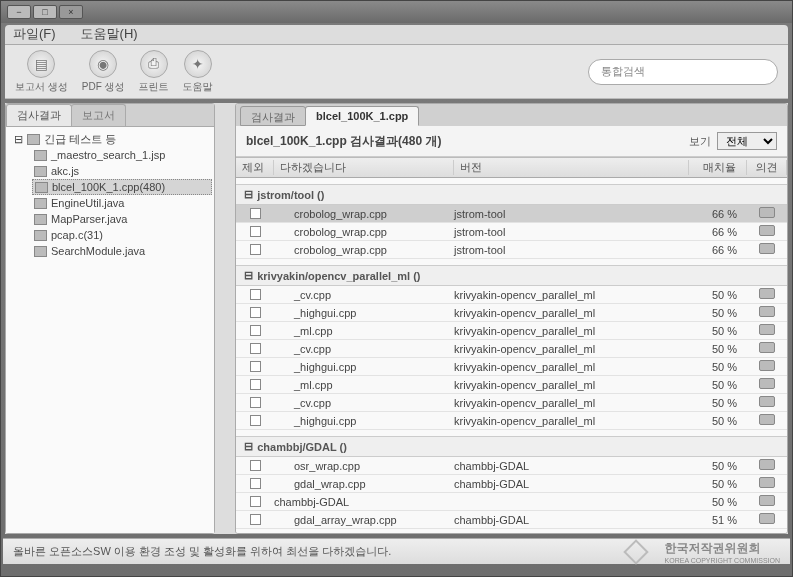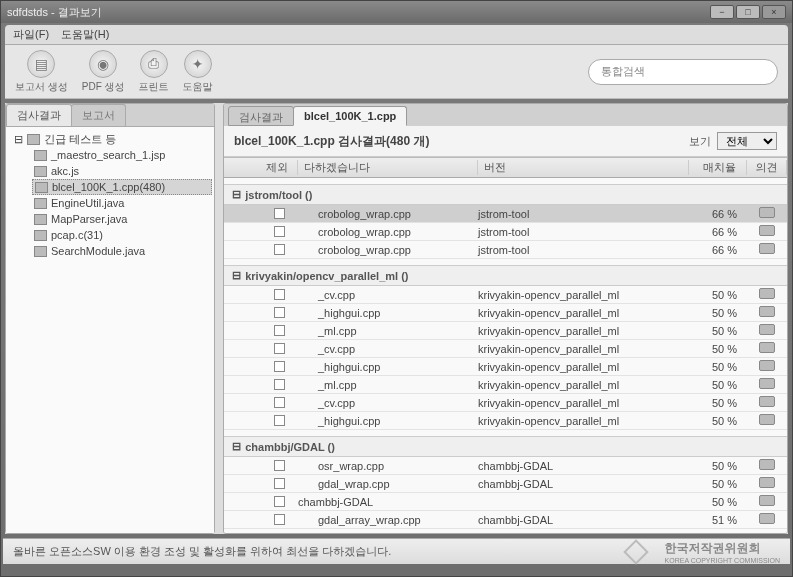--- a/index.html
+++ b/index.html
@@ -26,22 +26,22 @@
 .titlebar .title { flex: 1; }
 .winbtns { display: flex; gap: 2px; }
 .winbtn {
   width: 24px; height: 14px; background: #bbb; border: 1px solid #555;
   border-radius: 2px; display:flex; align-items:center; justify-content:center;
   font-size: 9px; color:#333;
 }
 .winbtn.close { background:#999; }
 .menubar {
   height: 20px; background:#ddd; border-bottom:1px solid #aaa;
-  display:flex; align-items:center; padding:0 8px; gap:12px;
-  color:#444; font-size:11px;
+  display:flex; padding:0 8px; gap:25px;
+  color:#444; font-size:13px;
   margin: 2px 4px 0 4px;
   border-radius: 4px 4px 0 0;
 }
 .toolbar {
   height: 54px; background:#e6e6e6;
   margin: 0 4px; border-bottom:1px solid #bbb;
   display:flex; align-items:center; padding:4px 10px; gap:14px;
 }
 .tbtn {
   display:flex; flex-direction:column; align-items:center; gap:2px;
@@ -52,21 +52,21 @@
   background: radial-gradient(#f5f5f5,#ccc);
   border:1px solid #aaa; display:flex; align-items:center; justify-content:center;
   font-size:14px; color:#777;
 }
 .searchbox {
   margin-left:auto; width:190px; height:26px;
   background:#fff; border:1px solid #aaa; border-radius:13px;
   display:flex; align-items:center; padding:0 12px; color:#888;
 }
 .mainarea {
-  flex:1; display:flex; margin:4px; gap:4px;
+  flex:1; display:flex; margin:4px; gap:16px;
   background:#ddd; overflow:hidden;
 }
 
 .leftpanel {
   width:210px; display:flex; flex-direction:column;
   background:#eee; border:1px solid #aaa; border-radius:3px;
 }
 .lefttabs {
   height:22px; display:flex; background:#d0d0d0;
 }
@@ -117,21 +117,21 @@
 .tablewrap {
   flex:1; overflow-y:scroll; overflow-x:hidden;
   background:#f9f9f9; border-top:1px solid #bbb;
 }
 .thead {
   display:flex; background:linear-gradient(#eee,#ddd);
   border-bottom:1px solid #aaa; height:20px; align-items:center;
   font-size:11px; color:#555; position:sticky; top:0;
 }
 .th { padding:0 6px; border-right:1px solid #ccc; }
-.c-ex { width:38px;margin-left:36px; }
+.c-ex { width:38px; }
 .c-fn { width:180px; }
 .c-ver { flex:1; }
 .c-mt { width:58px; text-align:right; padding-right:10px; }
 .c-op { width:40px; text-align:center; }
 .grp {
   background:#efefef; border-top:1px solid #ccc; border-bottom:1px solid #ccc;
   padding:3px 8px; font-weight:bold; color:#555; font-size:11px;
   display:flex; align-items:center; gap:4px; margin-top:6px;
 }
 .row {
@@ -158,21 +158,20 @@
 .footer-logo .logoshape {
   width:18px; height:18px; border:2px solid #bbb; transform:rotate(45deg);
 }
 </style>
 </head>
 <body>
 
 <div class="window">
 
   <div class="titlebar">
-    <span class="title">sdfdstds - 결과보기</span>
     <div class="winbtns">
       <div class="winbtn">−</div>
       <div class="winbtn">□</div>
       <div class="winbtn close">×</div>
     </div>
   </div>
 
   <div class="menubar">
     <span>파일(F)</span>
     <span>도움말(H)</span>

